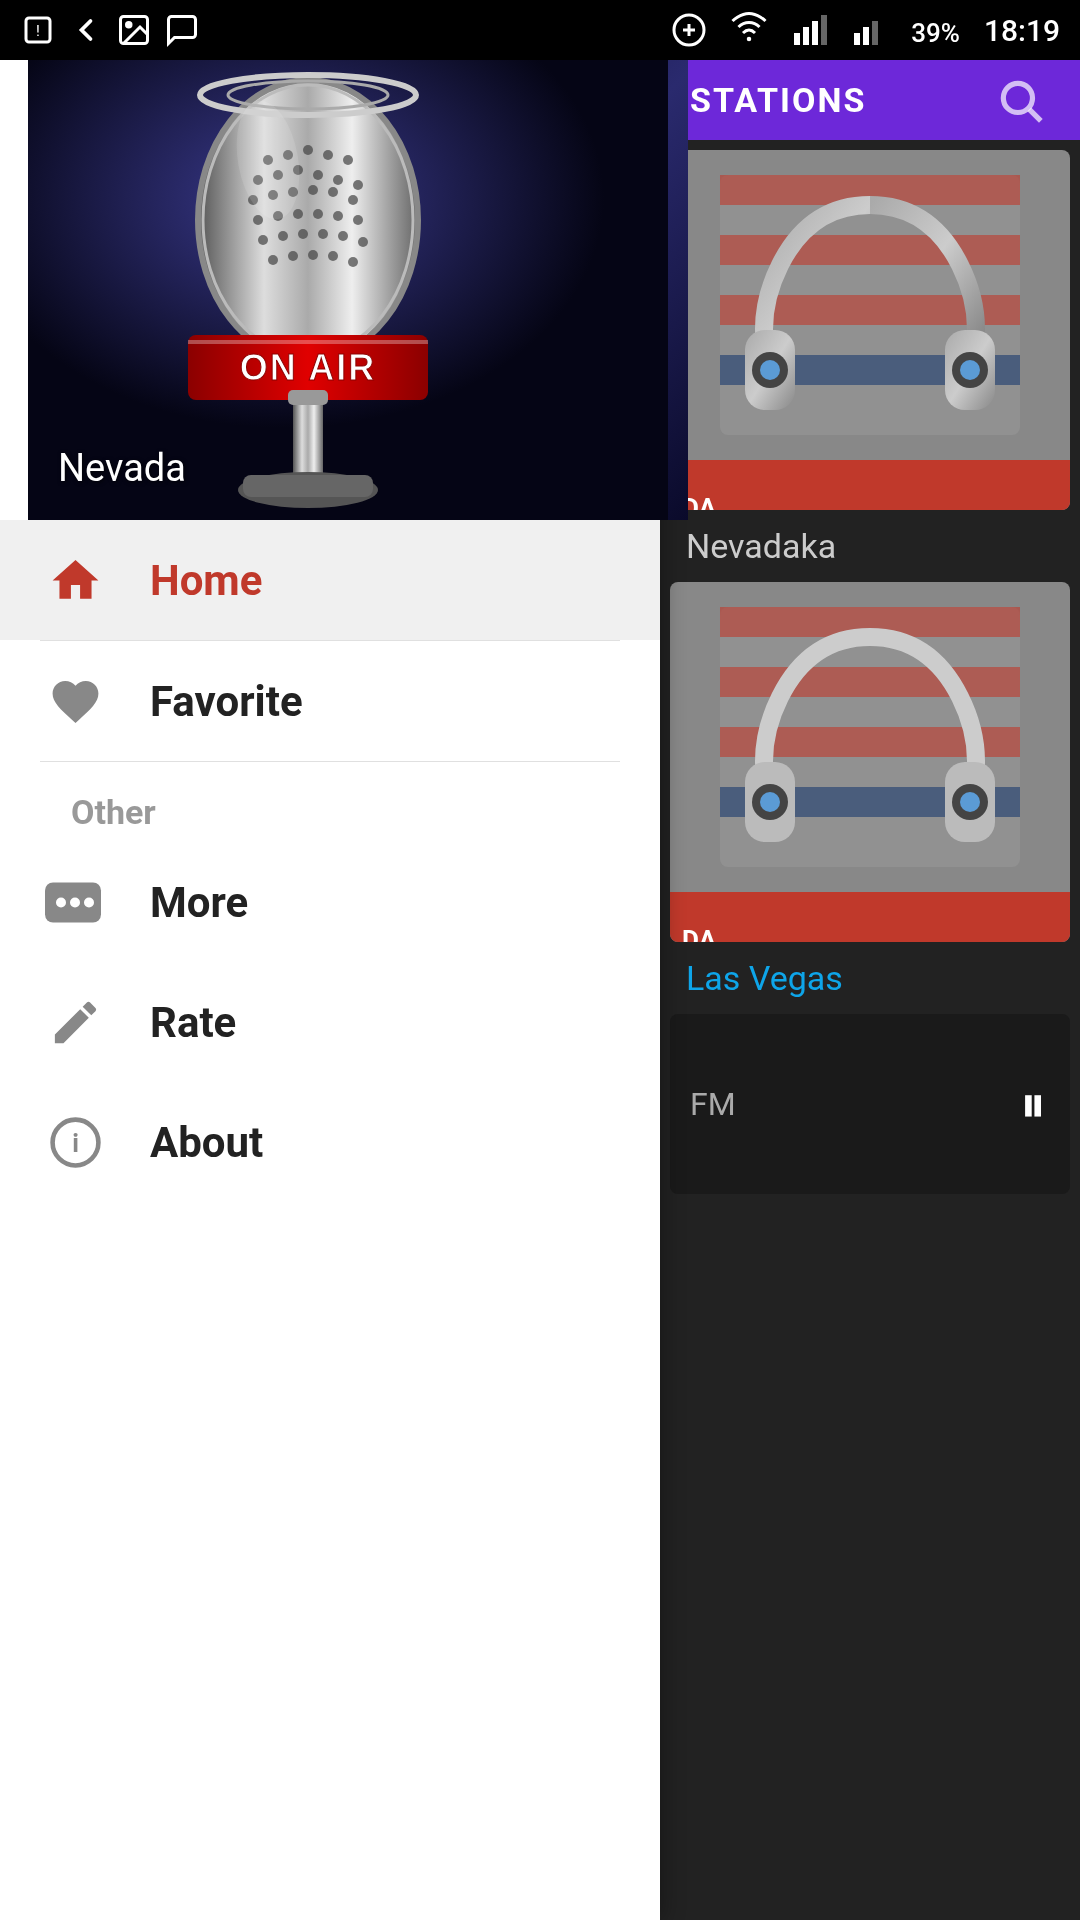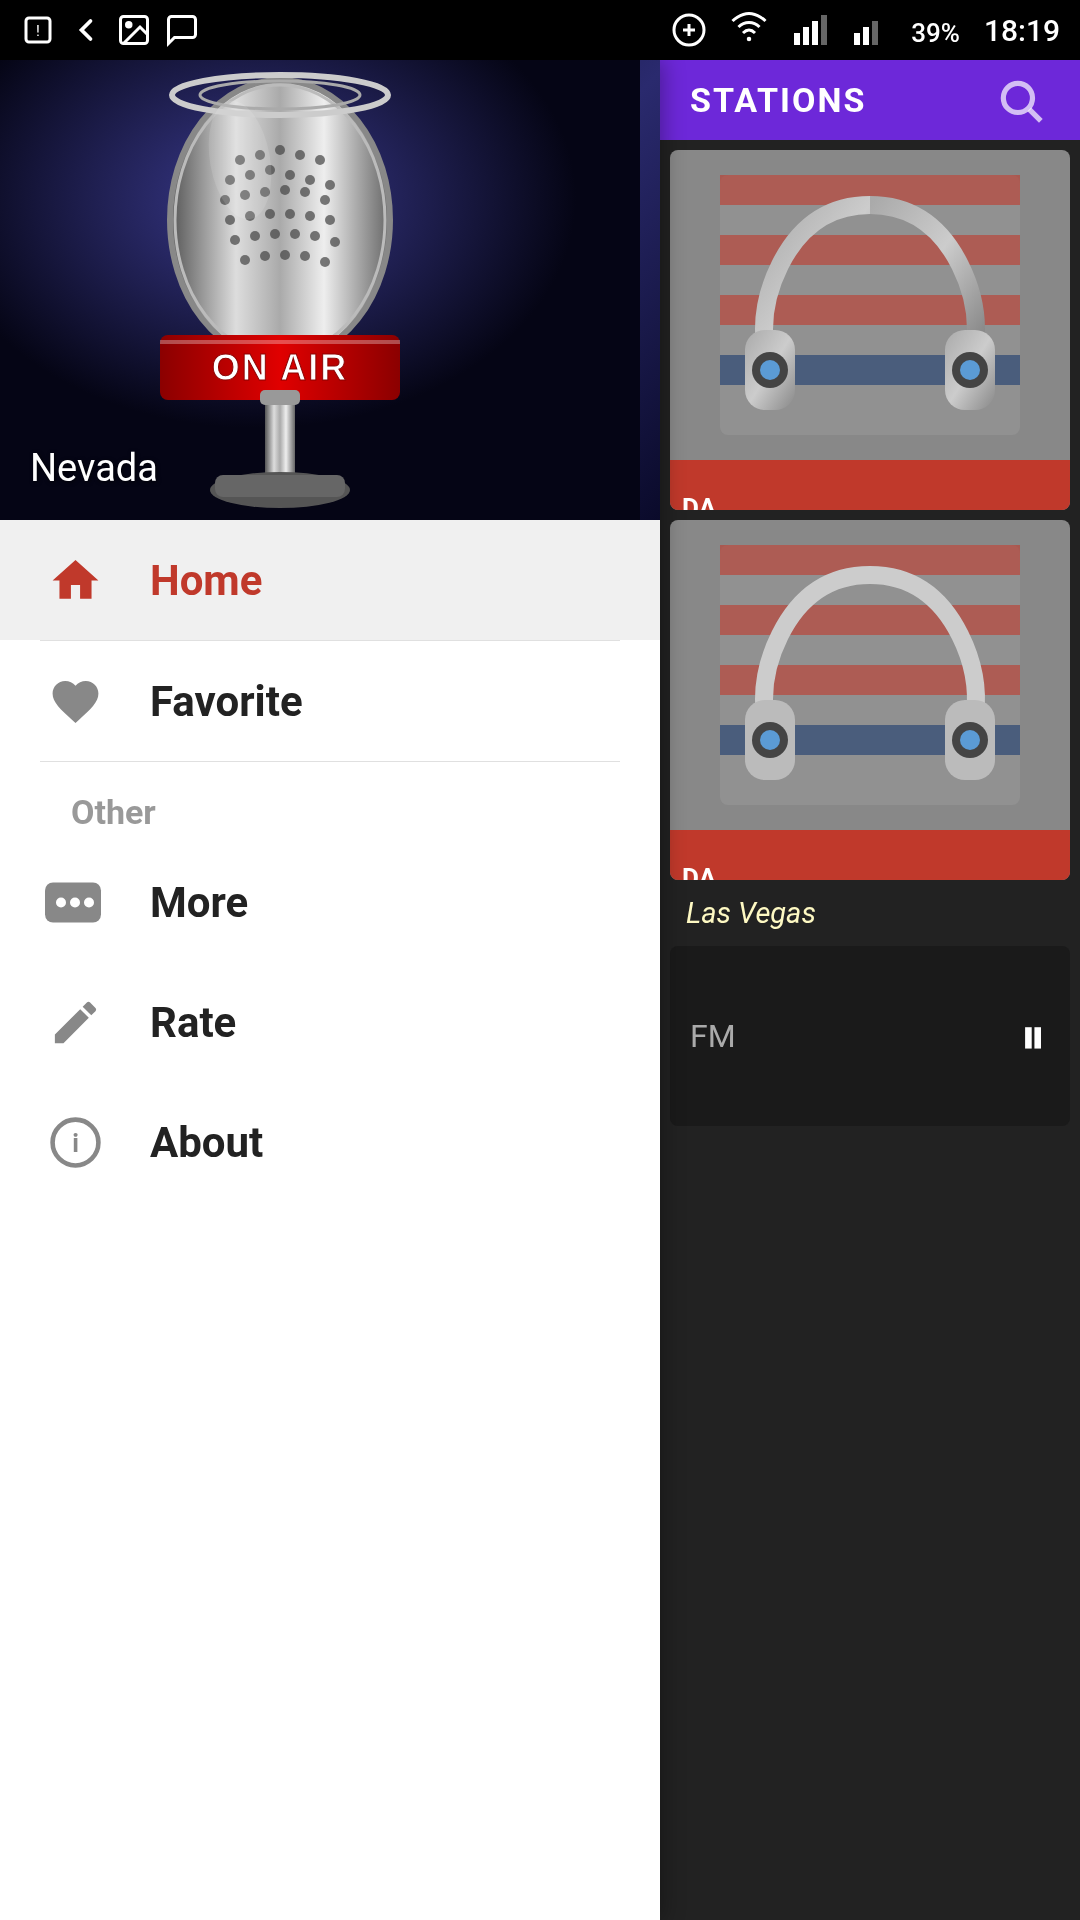--- a/index.html
+++ b/index.html
@@ -58,20 +58,21 @@
     }
 
     
     .drawer-header {
       width: 100%;
       height: 460px;
       position: relative;
       flex-shrink: 0;
       overflow: hidden;
       background: #1a1a2e;
+      margin-left: 28px;
     }
 
     
     .mic-illustration {
       width: 100%;
       height: 100%;
       position: relative;
       background: linear-gradient(135deg, #0a0a1a 0%, #1a1a4e 40%, #2a2a6e 60%, #0a0a2a 100%);
     }
 
@@ -464,20 +465,23 @@
             <circle cx="50" cy="195" r="10" fill="#5b9bd5"></circle>
             <circle cx="250" cy="195" r="18" fill="#444"></circle>
             <circle cx="250" cy="195" r="10" fill="#5b9bd5"></circle>
           </svg>
         </div>
         <div class="station-card-bottom">
           <span>DA</span>
         </div>
       </div>
 
+      <div style="color:#ccc;font-size:34px;padding:6px 16px;">
+        <span>Nevada</span>ka
+      </div>
 
       <div class="station-card">
         <div class="headphone-img">
           <svg width="300" height="260" viewBox="0 0 300 260" xmlns="http://www.w3.org/2000/svg">
             <rect width="300" height="260" fill="#999" opacity="0.5" rx="8"></rect>
             <rect width="300" height="30" y="0" fill="#c0392b" opacity="0.6"></rect>
             <rect width="300" height="30" y="60" fill="#c0392b" opacity="0.6"></rect>
             <rect width="300" height="30" y="120" fill="#c0392b" opacity="0.6"></rect>
             <rect width="300" height="30" y="180" fill="#1a3a6e" opacity="0.6"></rect>
             <path d="M150 30 Q90 30 60 90 Q40 130 45 170" stroke="#ccc" stroke-width="18" fill="none"></path>
@@ -488,21 +492,21 @@
             <circle cx="50" cy="195" r="10" fill="#5b9bd5"></circle>
             <circle cx="250" cy="195" r="18" fill="#444"></circle>
             <circle cx="250" cy="195" r="10" fill="#5b9bd5"></circle>
           </svg>
         </div>
         <div class="station-card-bottom">
           <span>DA</span>
         </div>
       </div>
 
-      <div style="color:#fef9c3;font-size:29px;padding:6px 16px;font-style:italic;">
+      <div style="color:#0ea5e9;font-size:34px;padding:6px 16px;">
         Las Vegas
       </div>
 
       <div class="last-card" style="display:flex;align-items:center;padding:0 20px;">
         <span style="color:#aaa;font-size:32px;flex:1;">FM</span>
         <span style="color:#fff;font-size:52px;letter-spacing:4px;">⏸</span>
       </div>
 
     </div>
   </div>

